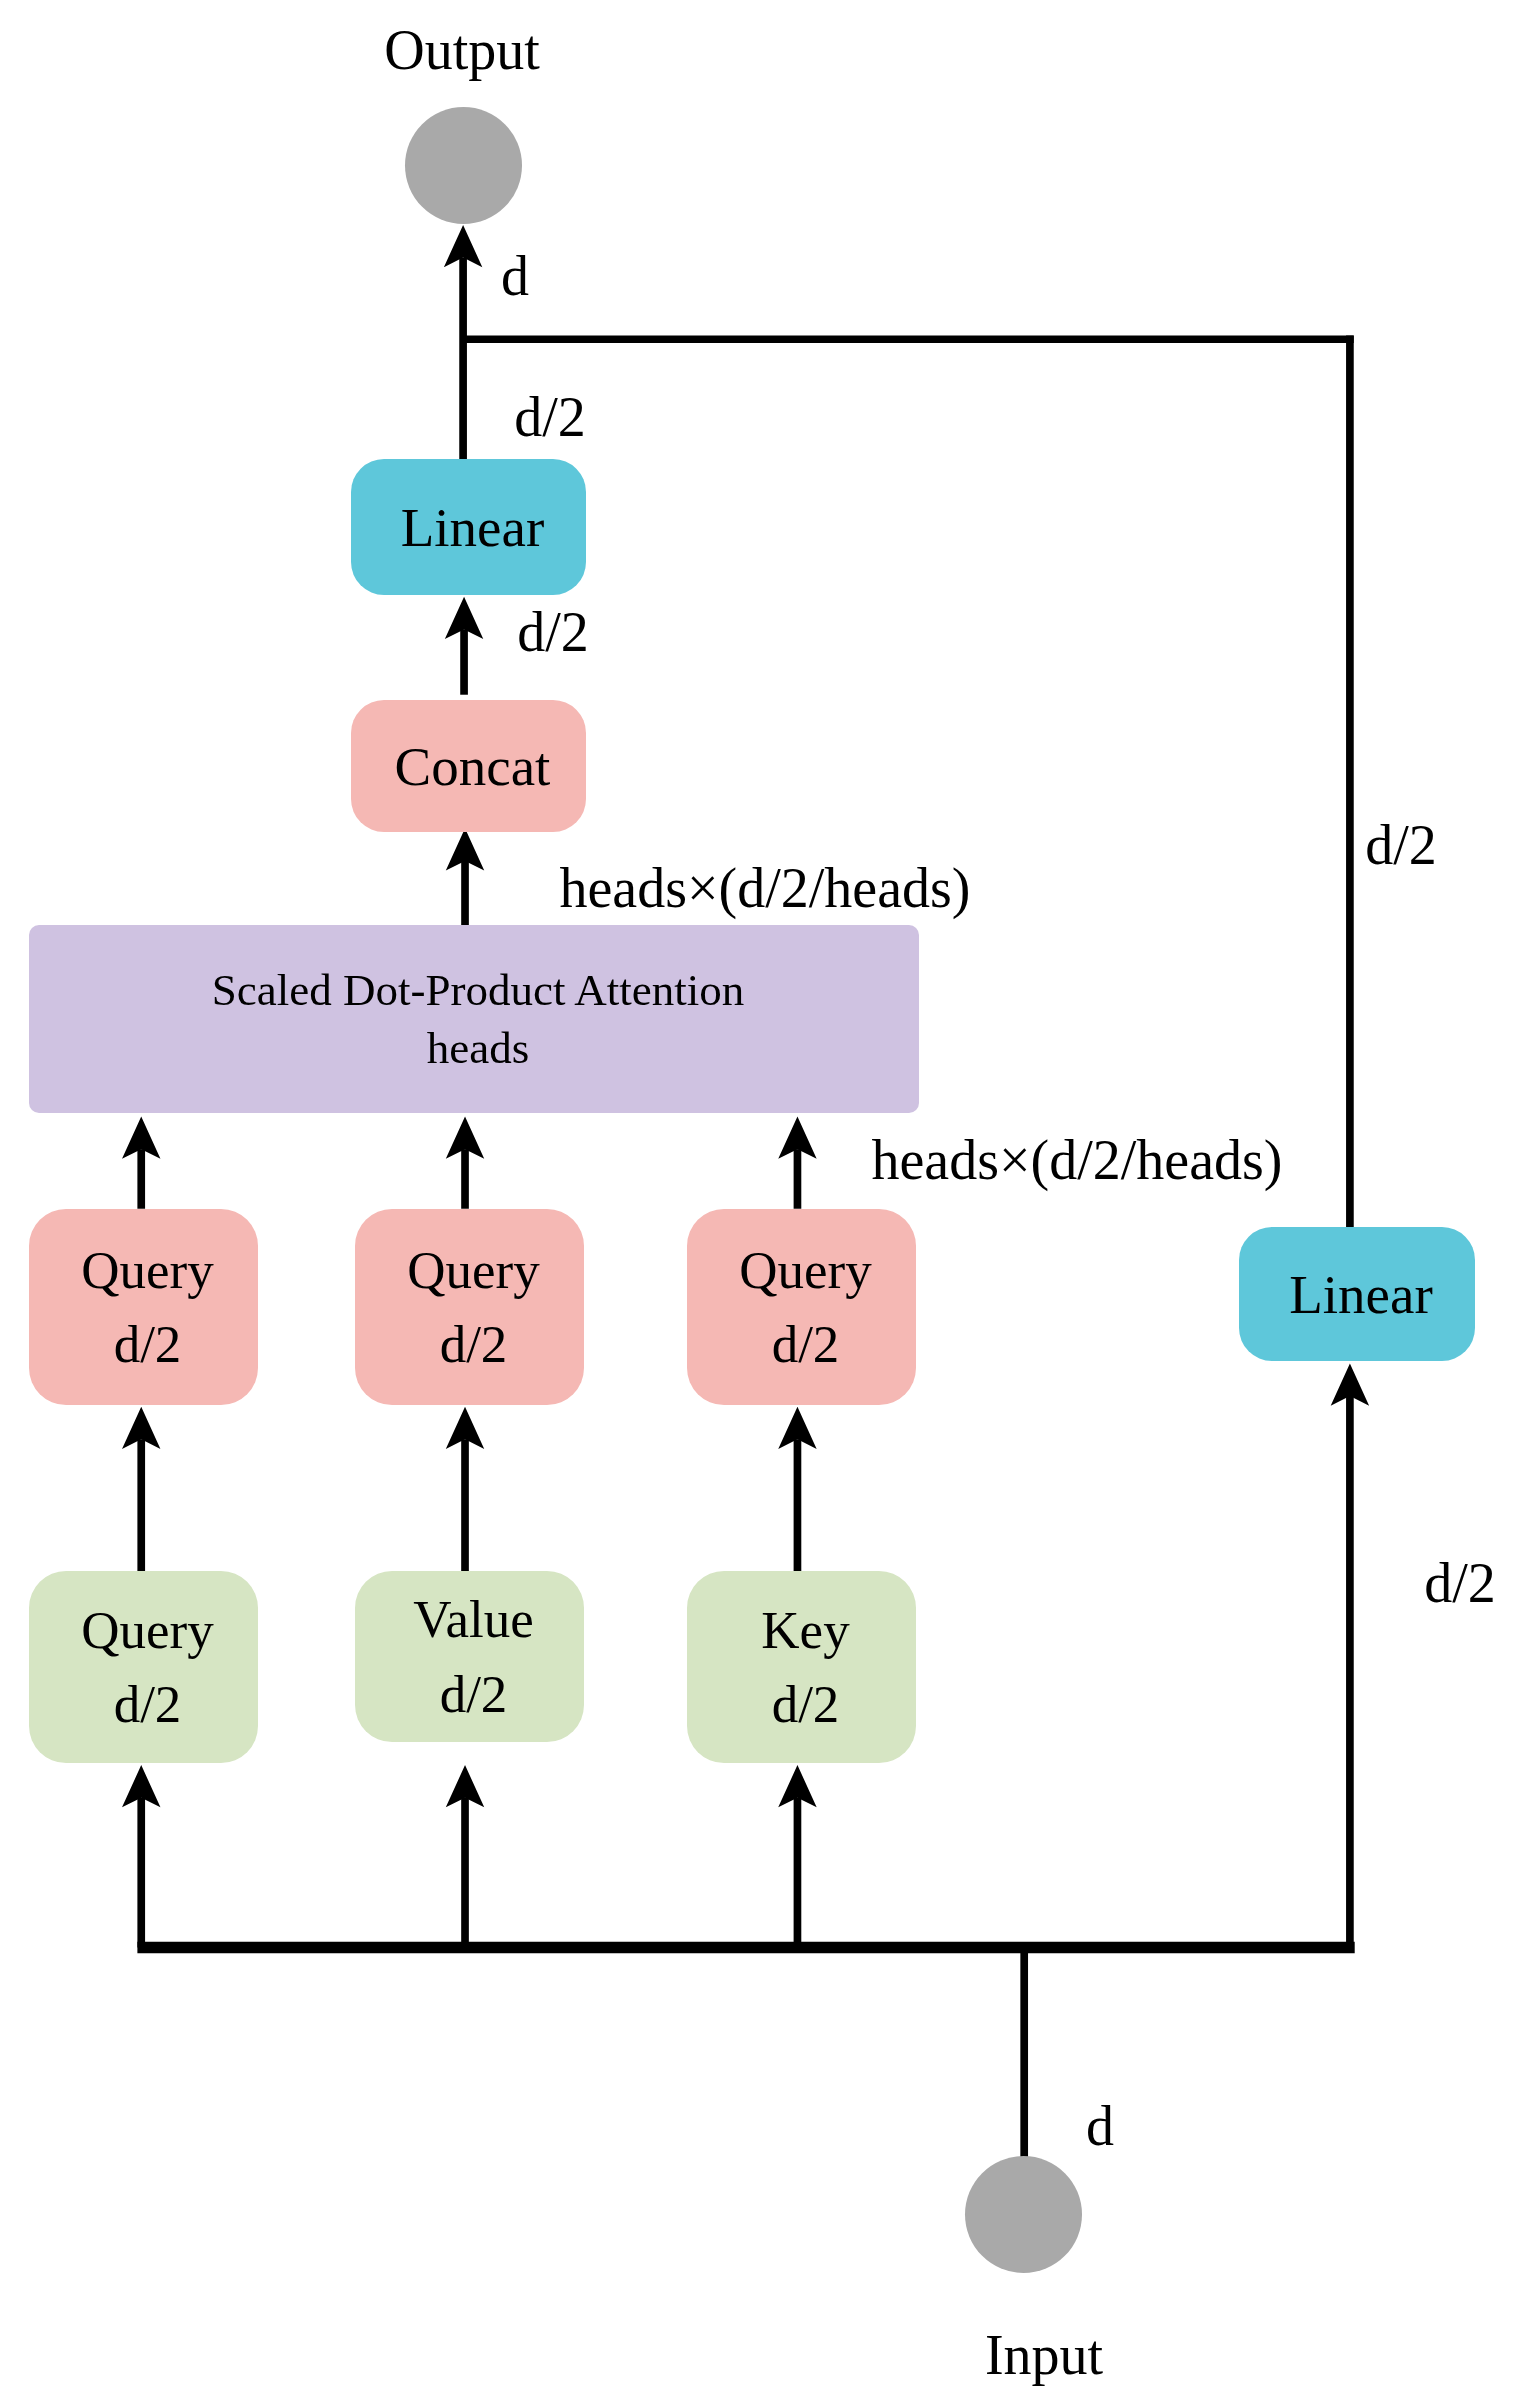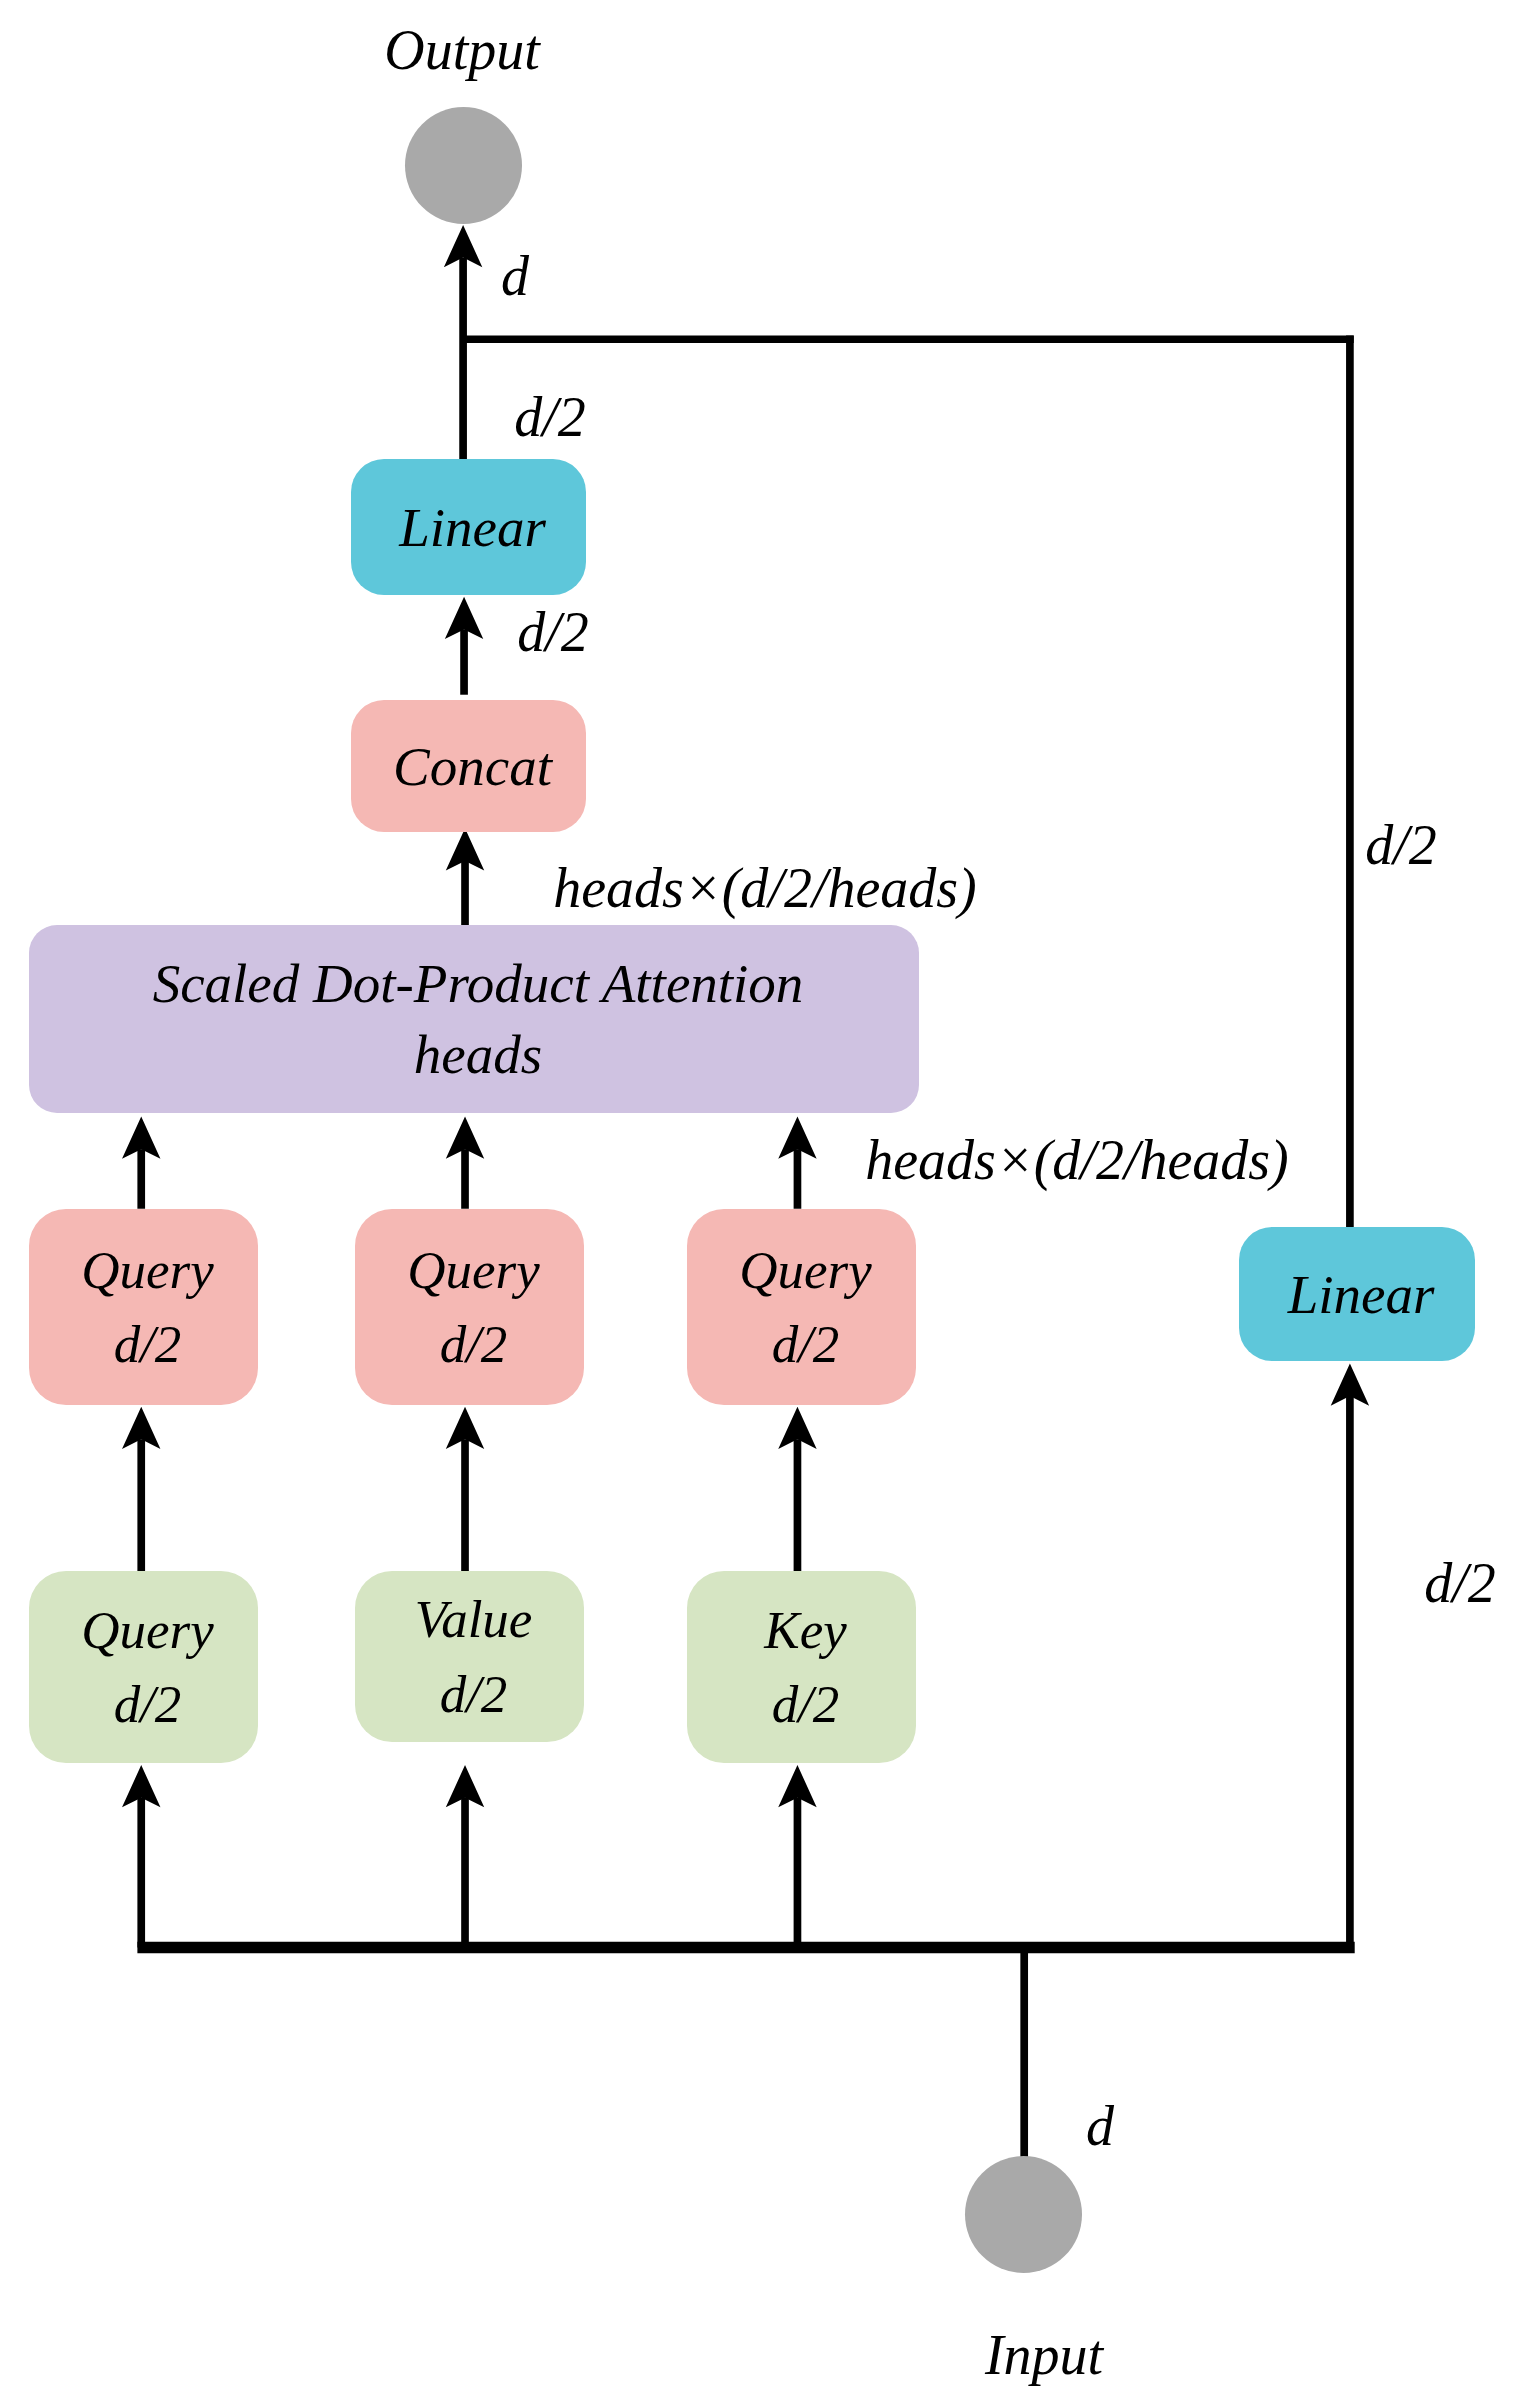--- a/index.html
+++ b/index.html
@@ -1,29 +1,28 @@
 <!DOCTYPE html>
 <html style="--c-cyan: #5ec7da; --c-pink: #f5b8b4; --c-purple: #cfc2e1; --c-green: #d6e5c3; --c-node_gray: #a9a9a9; --c-line: #000000;"><head>
 <meta charset="utf-8">
 <style>
   html,body{margin:0;padding:0;background:#ffffff;}
   .canvas{
     position:relative;width:1519px;height:2405px;background:#ffffff;
     font-family:"Liberation Serif","DejaVu Serif",serif;color:#000;
     overflow:hidden;
-    font-style:italic;
   }
   .connectors{position:absolute;left:0;top:0;width:1519px;height:2405px;}
   .node-box{
     position:absolute;display:flex;flex-direction:column;align-items:center;
     justify-content:center;text-align:center;color:#000;padding-left:8px;
   }
   .box-cyan{background:var(--c-cyan,#5ec7da);border-radius:33px;font-size:55px;}
   .box-pink{background:var(--c-pink,#f5b8b4);border-radius:33px;font-size:55px;}
-  .box-purple{background:var(--c-purple,#cfc2e1);border-radius:28px;font-size:55px;line-height:1.3;}
+  .box-purple{background:var(--c-purple,#cfc2e1);border-radius:10px;font-size:45px;line-height:1.3;}
   .box-pink-sm{background:var(--c-pink,#f5b8b4);border-radius:37px;font-size:53px;line-height:1.4;}
   .box-green-sm{background:var(--c-green,#d6e5c3);border-radius:37px;font-size:53px;line-height:1.4;}
   .gray-circle{
     position:absolute;width:117px;height:117px;border-radius:50%;
     background:var(--c-node_gray,#a9a9a9);
   }
   .edge-label{
     position:absolute;font-size:56px;white-space:nowrap;
     transform:translate(-50%,-50%);
   }

